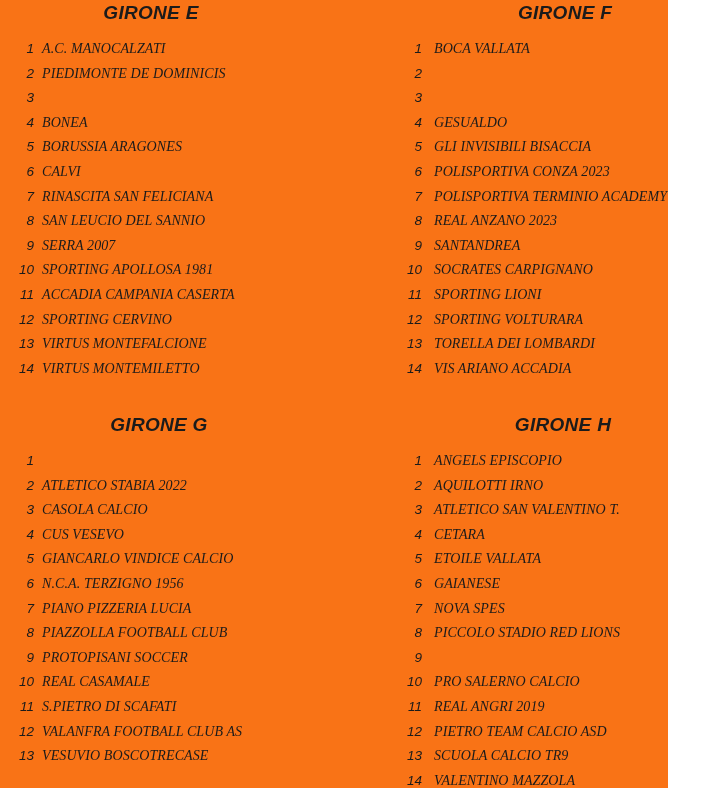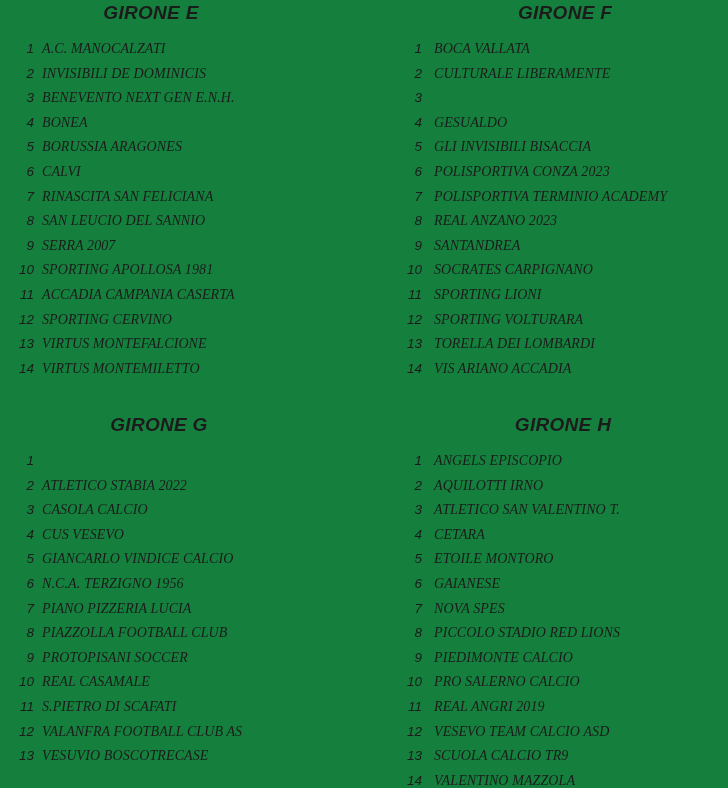--- a/index.html
+++ b/index.html
@@ -1,21 +1,21 @@
 <!DOCTYPE html>
 <html><head>
 <meta charset="utf-8">
 <style>
   * { margin: 0; padding: 0; box-sizing: border-box; }
   html, body { background: #ffffff; }
   .page {
     position: relative;
-    width: 728px;
+    width: 668px;
     height: 788px;
-    background: #15803d;
+    background: #f97316;
     font-family: "Liberation Sans", sans-serif;
     font-style: italic;
     color: #1b1b1b;
     overflow: hidden;
   }
   .girone { position: absolute; width: 364px; }
   .girone-e { left: 0;    top: 8; }
   .girone-f { left: 364px; top: 8; }
   .girone-g { left: 0;    top: 412px; }
   .girone-h { left: 364px; top: 412px; }
@@ -60,26 +60,25 @@
     <h2 class="girone-title">GIRONE E</h2>
     <div class="team-list">
 
         <div class="team-row">
           <span class="team-number">1</span>
           <span class="team-name">A.C. MANOCALZATI</span>
         </div>
 
         <div class="team-row">
           <span class="team-number">2</span>
-          <span class="team-name">INVISIBILI DE DOMINICIS</span>
+          <span class="team-name">PIEDIMONTE DE DOMINICIS</span>
         </div>
 
         <div class="team-row">
           <span class="team-number">3</span>
-          <span class="team-name">BENEVENTO NEXT GEN E.N.H.</span>
         </div>
 
         <div class="team-row">
           <span class="team-number">4</span>
           <span class="team-name">BONEA</span>
         </div>
 
         <div class="team-row">
           <span class="team-number">5</span>
           <span class="team-name">BORUSSIA ARAGONES</span>
@@ -136,21 +135,20 @@
     <h2 class="girone-title">GIRONE F</h2>
     <div class="team-list">
 
         <div class="team-row">
           <span class="team-number">1</span>
           <span class="team-name">BOCA VALLATA</span>
         </div>
 
         <div class="team-row">
           <span class="team-number">2</span>
-          <span class="team-name">CULTURALE LIBERAMENTE</span>
         </div>
 
         <div class="team-row">
           <span class="team-number">3</span>
         </div>
 
         <div class="team-row">
           <span class="team-number">4</span>
           <span class="team-name">GESUALDO</span>
         </div>
@@ -296,56 +294,55 @@
           <span class="team-name">ATLETICO SAN VALENTINO T.</span>
         </div>
 
         <div class="team-row">
           <span class="team-number">4</span>
           <span class="team-name">CETARA</span>
         </div>
 
         <div class="team-row">
           <span class="team-number">5</span>
-          <span class="team-name">ETOILE MONTORO</span>
+          <span class="team-name">ETOILE VALLATA</span>
         </div>
 
         <div class="team-row">
           <span class="team-number">6</span>
           <span class="team-name">GAIANESE</span>
         </div>
 
         <div class="team-row">
           <span class="team-number">7</span>
           <span class="team-name">NOVA SPES</span>
         </div>
 
         <div class="team-row">
           <span class="team-number">8</span>
           <span class="team-name">PICCOLO STADIO RED LIONS</span>
         </div>
 
         <div class="team-row">
           <span class="team-number">9</span>
-          <span class="team-name">PIEDIMONTE CALCIO</span>
         </div>
 
         <div class="team-row">
           <span class="team-number">10</span>
           <span class="team-name">PRO SALERNO CALCIO</span>
         </div>
 
         <div class="team-row">
           <span class="team-number">11</span>
           <span class="team-name">REAL ANGRI 2019</span>
         </div>
 
         <div class="team-row">
           <span class="team-number">12</span>
-          <span class="team-name">VESEVO TEAM CALCIO ASD</span>
+          <span class="team-name">PIETRO TEAM CALCIO ASD</span>
         </div>
 
         <div class="team-row">
           <span class="team-number">13</span>
           <span class="team-name">SCUOLA CALCIO TR9</span>
         </div>
 
         <div class="team-row">
           <span class="team-number">14</span>
           <span class="team-name">VALENTINO MAZZOLA</span>

